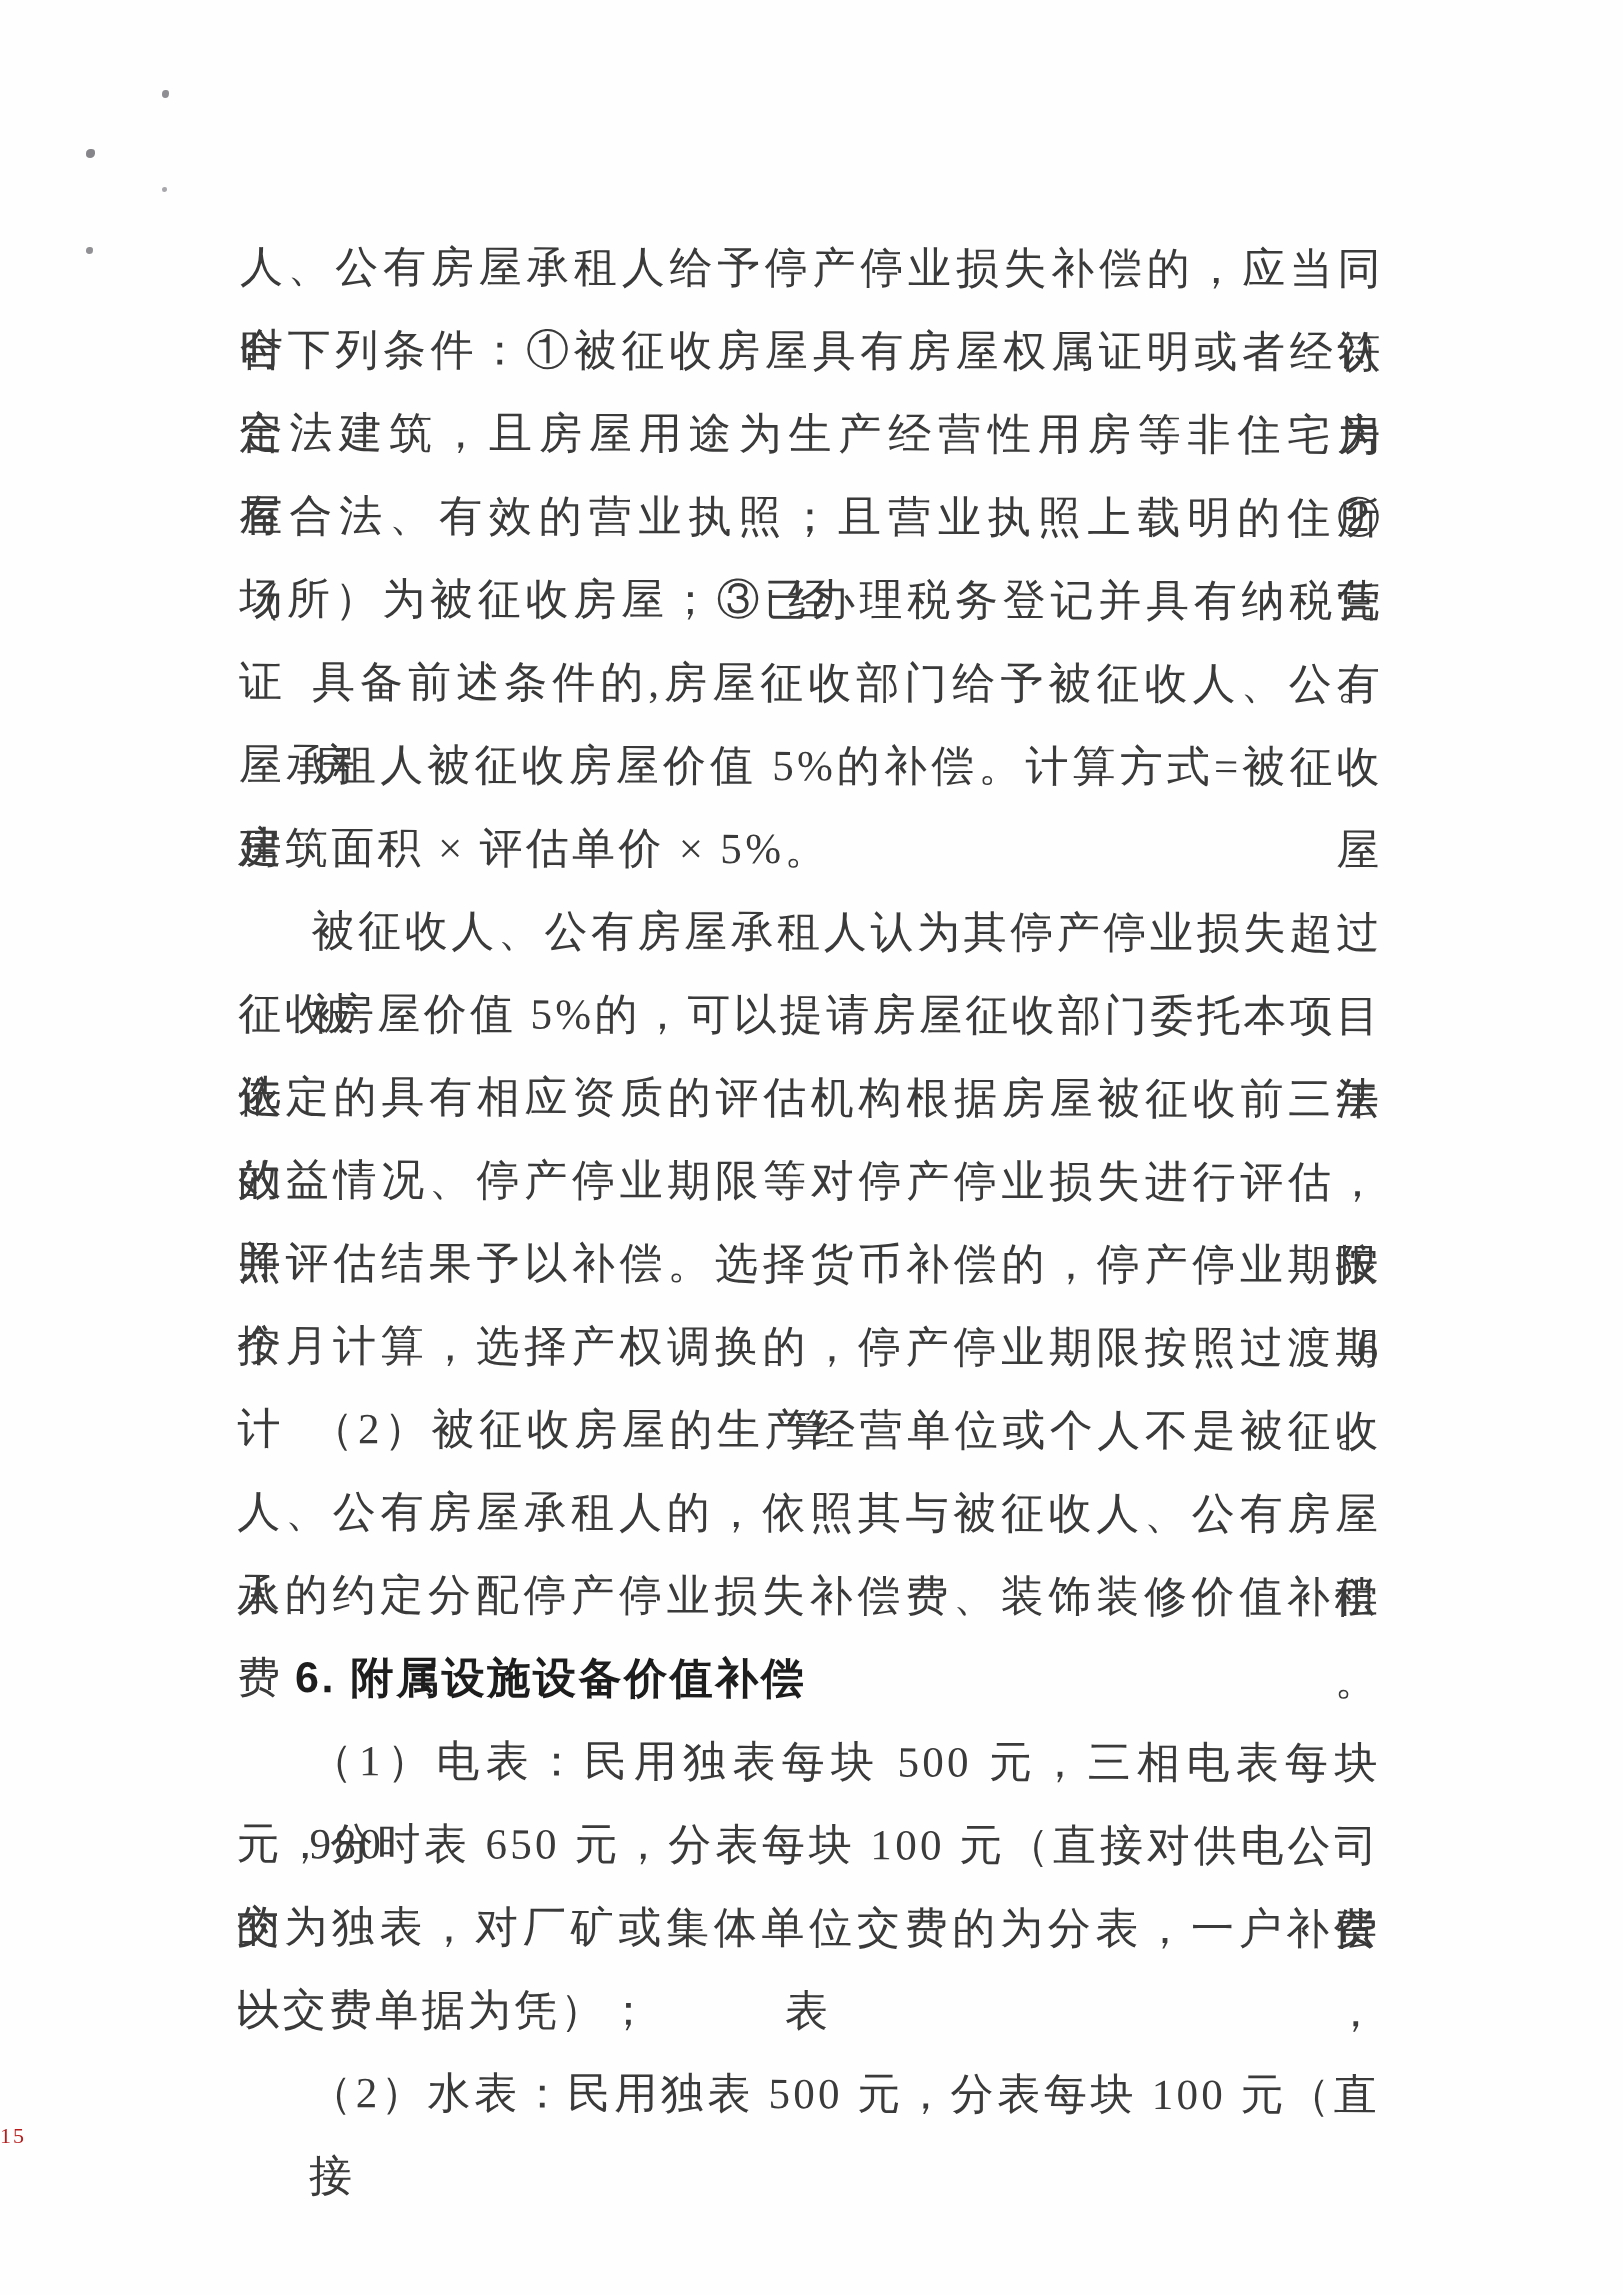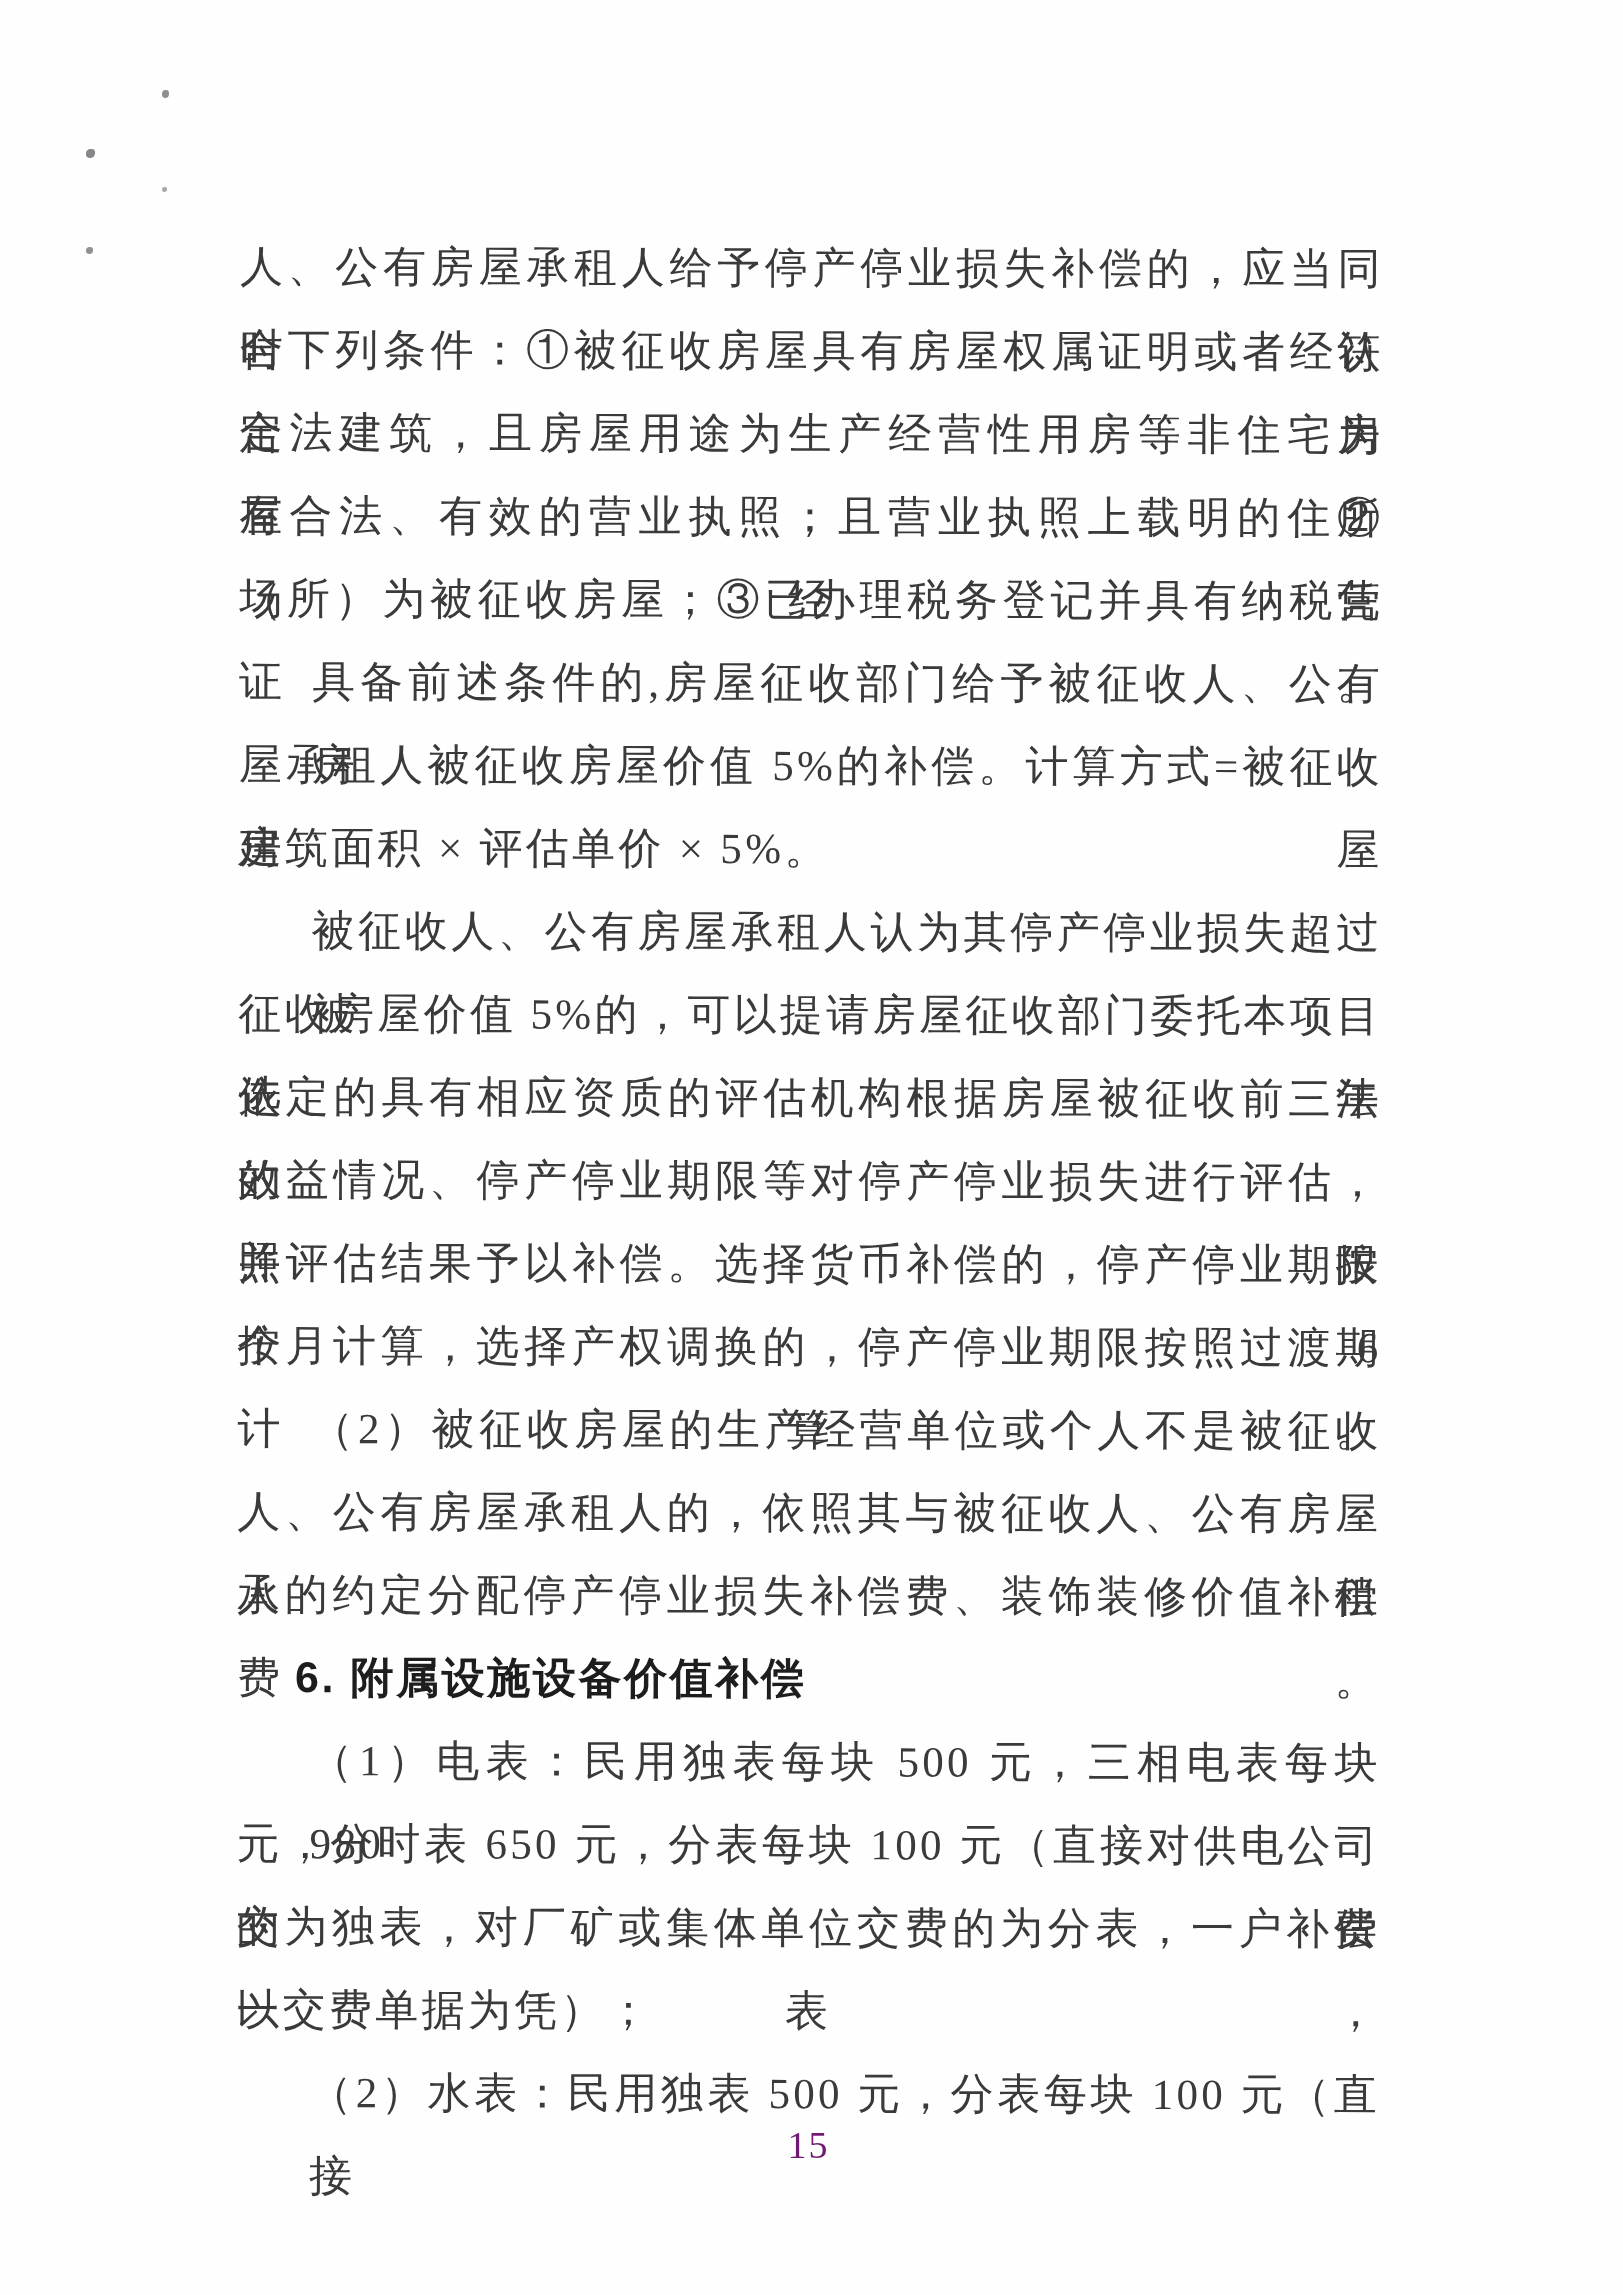--- a/index.html
+++ b/index.html
@@ -51,24 +51,23 @@
     color: #1d1d1d;
     letter-spacing: 2.6px;
     font-family: "Liberation Sans", "DejaVu Sans", sans-serif;
   }
   
   .page-number {
     position: absolute;
     top: 2123px;
     left: 0;
     width: 1617px;
-    text-align: center;
-    font-size: 38px;
+    font-size: 22px;
     letter-spacing: 2px;
-    color: #701a75;
+    color: #b91c1c;
     font-family: "Liberation Serif", "DejaVu Serif", serif;
   }
   
   .speck {
     position: absolute;
     border-radius: 50% 40% 55% 45%;
     filter: blur(0.4px);
   }
   .speck-1 { left: 162px; top: 90px; width: 7.2px; height: 7.9px; background: #8f8f93; }
   .speck-2 { left: 86px; top: 149px; width: 9.2px; height: 8.5px; background: #86868a; }

